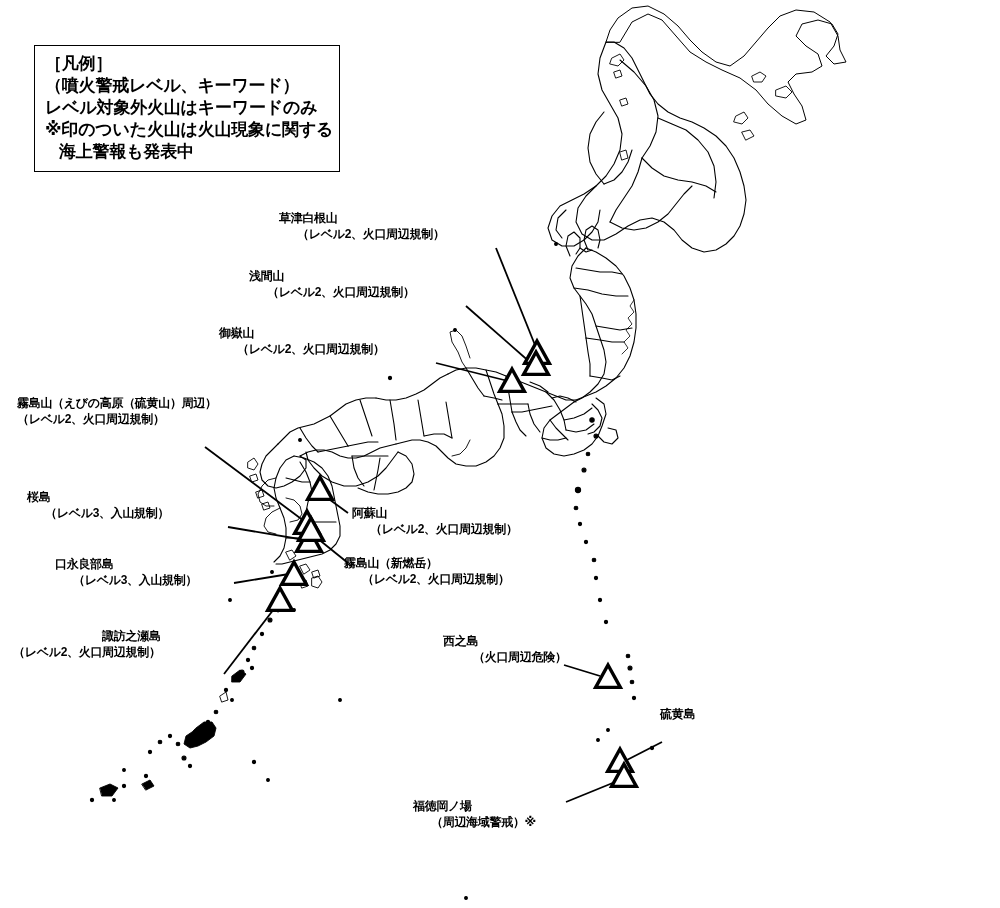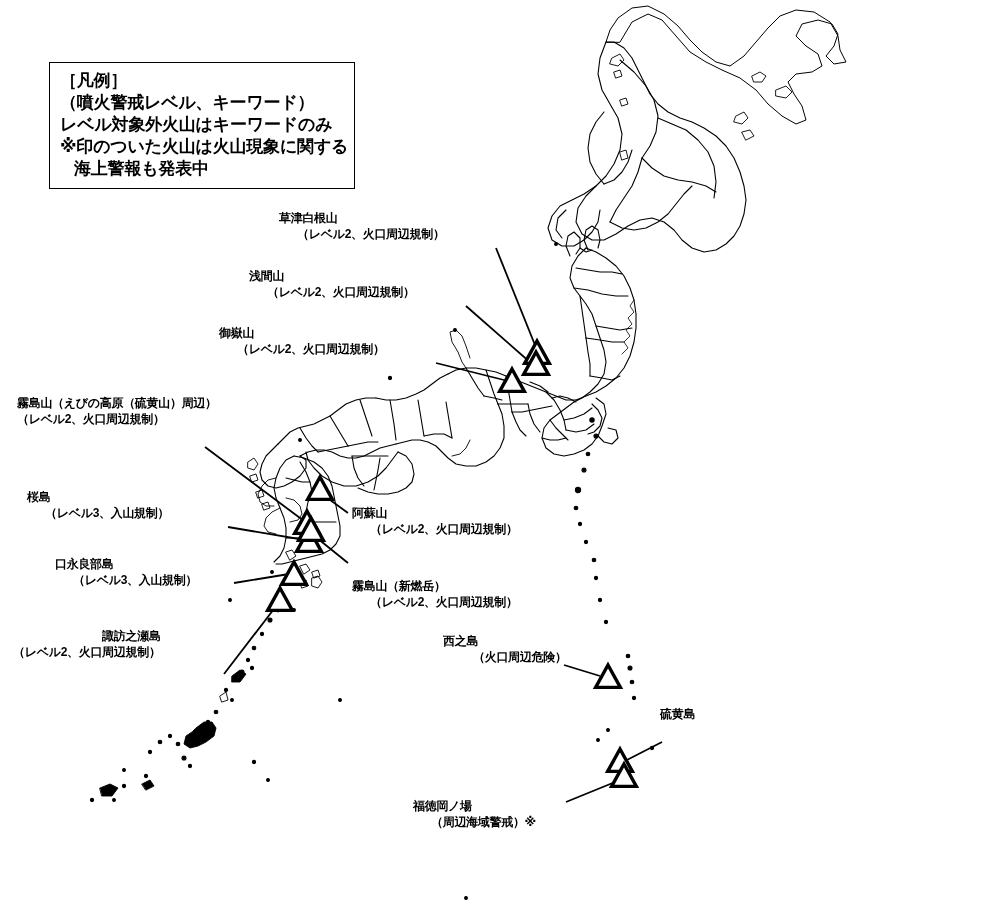--- a/index.html
+++ b/index.html
@@ -6,23 +6,23 @@
   body{
     width:1000px;height:908px;position:relative;overflow:hidden;
     font-family:"Liberation Sans","DejaVu Sans",sans-serif;
     color:#000;
   }
   #stage{position:absolute;left:0;top:0;width:1000px;height:908px;}
   svg.layer{position:absolute;left:0;top:0;width:1000px;height:908px;}
 
   
   .legend{
-    position:absolute;left:34px;top:62px;width:306px;
+    position:absolute;left:34px;top:45px;width:306px;
     border:1.6px solid #000;background:#fff;
-    padding:7px 10px 8px 10px;box-sizing:border-box;margin-left:15px;
+    padding:7px 10px 8px 10px;box-sizing:border-box;
   }
   .legend div{
     font-size:17px;line-height:1.29;white-space:nowrap;
     font-weight:700;letter-spacing:-0.2px;
   }
   .legend div.cont{text-indent:14px;}
 
   
   .lbl{
     position:absolute;white-space:nowrap;font-size:12px;line-height:1.32;
@@ -300,19 +300,19 @@
 
   <div id="labels">
       <div class="lbl ind" style="left: 279px; top: 211px;"><span class="l1">草津白根山</span><span class="l2">（レベル2、火口周辺規制）</span></div>
       <div class="lbl ind" style="left: 249px; top: 269px;"><span class="l1">浅間山</span><span class="l2">（レベル2、火口周辺規制）</span></div>
       <div class="lbl ind" style="left: 219px; top: 326px;"><span class="l1">御嶽山</span><span class="l2">（レベル2、火口周辺規制）</span></div>
       <div class="lbl" style="left: 17px; top: 396px;"><span class="l1">霧島山（えびの高原（硫黄山）周辺）</span><span class="l2">（レベル2、火口周辺規制）</span></div>
       <div class="lbl ind" style="left: 27px; top: 490px;"><span class="l1">桜島</span><span class="l2">（レベル3、入山規制）</span></div>
       <div class="lbl ind" style="left: 55px; top: 557px;"><span class="l1">口永良部島</span><span class="l2">（レベル3、入山規制）</span></div>
       <div class="lbl" style="left: 13px; top: 629px; text-align: right;"><span class="l1">諏訪之瀬島</span><span class="l2">（レベル2、火口周辺規制）</span></div>
       <div class="lbl ind" style="left: 352px; top: 506px;"><span class="l1">阿蘇山</span><span class="l2">（レベル2、火口周辺規制）</span></div>
-      <div class="lbl ind" style="left: 352px; top: 556px; margin-top: 23px;"><span class="l1">霧島山（新燃岳）</span><span class="l2">（レベル2、火口周辺規制）</span></div>
+      <div class="lbl ind" style="left: 344px; top: 556px;"><span class="l1">霧島山（新燃岳）</span><span class="l2">（レベル2、火口周辺規制）</span></div>
       <div class="lbl ind2" style="left: 443px; top: 634px;"><span class="l1">西之島</span><span class="l2">（火口周辺危険）</span></div>
       <div class="lbl ind" style="left: 660px; top: 707px;"><span class="l1">硫黄島</span></div>
       <div class="lbl ind" style="left: 413px; top: 799px;"><span class="l1">福徳岡ノ場</span><span class="l2">（周辺海域警戒）※</span></div>
     </div>
 
 </div>
 
 </body></html>

